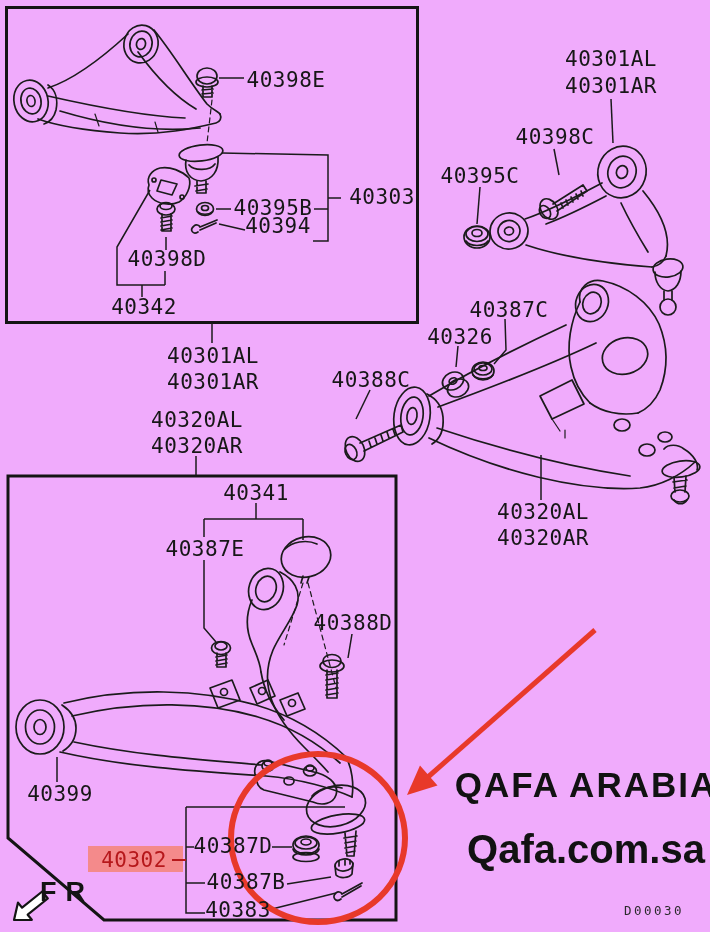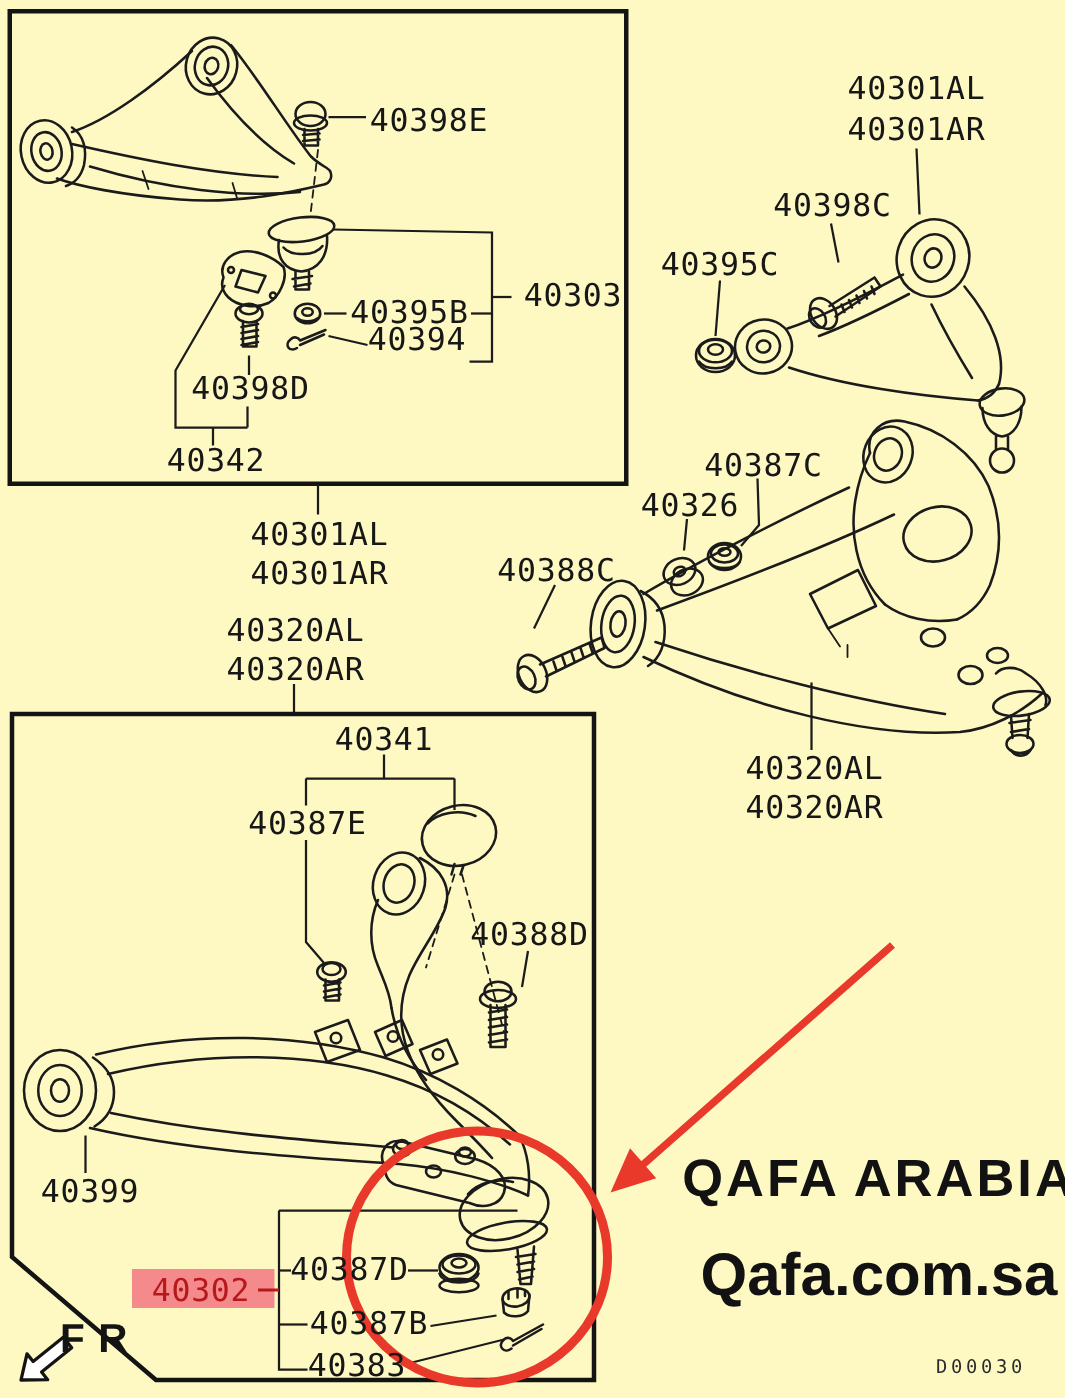--- a/index.html
+++ b/index.html
@@ -1,16 +1,16 @@
 <!DOCTYPE html>
 <html><head>
 <meta charset="utf-8">
 <style>
   html,body{margin:0;padding:0;background:#ffffff;}
-  #stage{position:relative;width:710px;height:932px;background:#fef9c3;overflow:hidden;
+  #stage{position:relative;width:710px;height:932px;background:#f0abfc;overflow:hidden;
          font-family:"Liberation Sans", sans-serif;}
   svg{position:absolute;left:0;top:0;}
   .draw{fill:none;stroke:#1b1b1b;stroke-width:1.7;stroke-linecap:round;stroke-linejoin:round;}
   .thin{stroke-width:1.2;}
   .lead{fill:none;stroke:#1b1b1b;stroke-width:1.5;stroke-linecap:butt;}
   .dash{fill:none;stroke:#1b1b1b;stroke-width:1.2;stroke-dasharray:5 4;}
   .box{fill:none;stroke:#141414;stroke-width:3;}
   .lbl{font-family:"DejaVu Sans Mono", monospace;font-size:21px;fill:#171717;
        text-anchor:middle;letter-spacing:0.5px;}
   .lbl-red{fill:#b6181b;}

